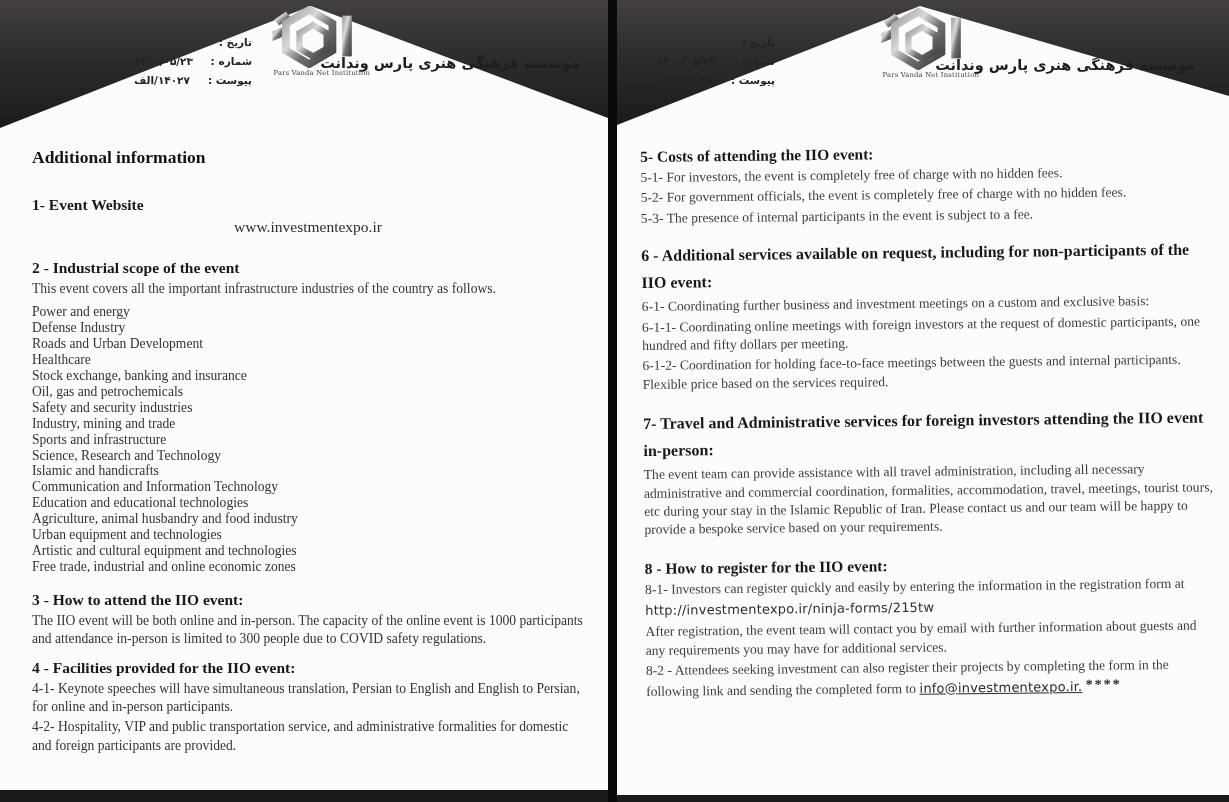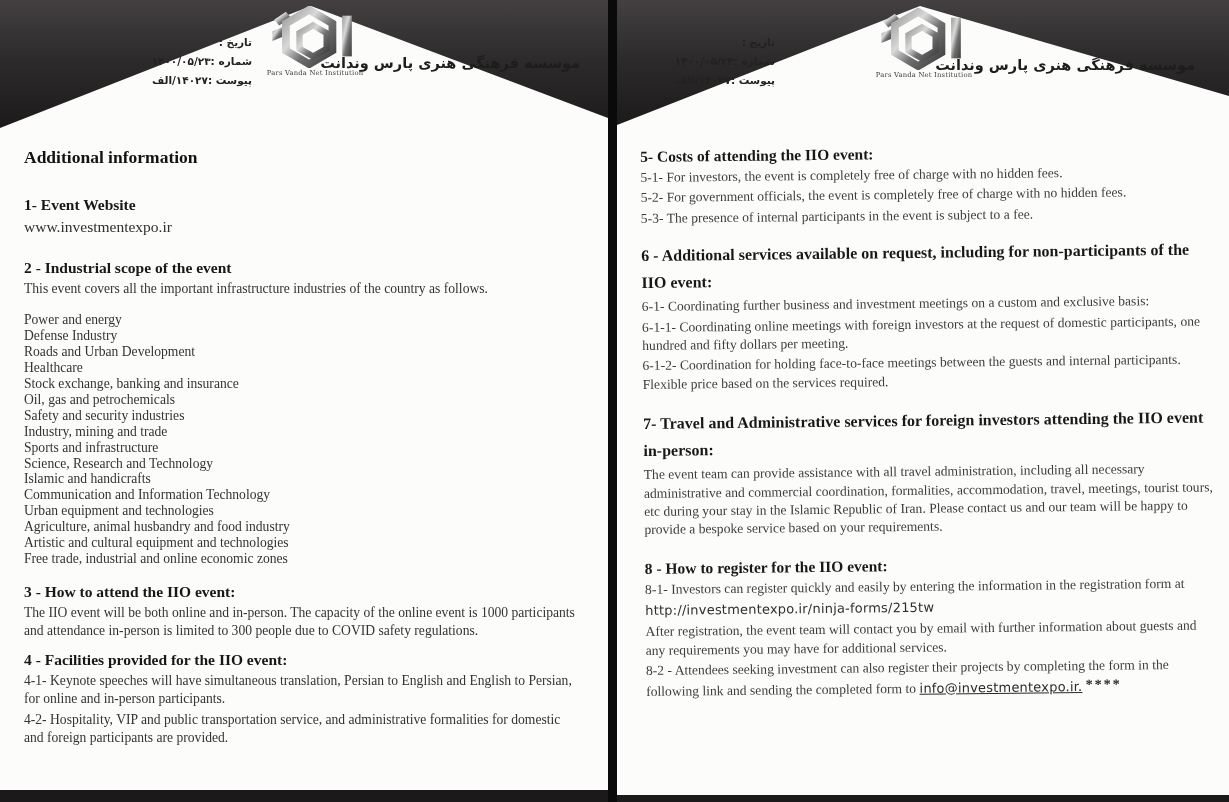--- a/index.html
+++ b/index.html
@@ -11,58 +11,58 @@
     font-family:"Liberation Serif", serif;
   }
   .page{position:absolute;top:0;height:802px;background:#fcfcfa;}
   .page-left{left:0;width:608px;}
   .page-right{left:617px;width:612px;}
   .banner{position:absolute;top:0;left:0;width:100%;height:132px;display:block;}
   .bottom-bar{position:absolute;left:0;bottom:0;width:100%;background:#1b191a;}
   .page-left .bottom-bar{height:12px;}
   .page-right .bottom-bar{height:7px;}
 
-  .logo{position:absolute;text-align:center;width:110px;}
+  .logo{position:absolute;text-align:right;width:110px;}
   .page-left .logo{left:260px;top:6px;}
   .page-right .logo{left:252px;top:8px;}
   .logo svg{display:block;margin:0 auto;}
   .logo-caption{
     font-family:"DejaVu Serif", serif;
     font-size:6.8px;color:#3a3a3a;letter-spacing:.2px;white-space:nowrap;margin-top:1px;
   }
 
   .fields{
     position:absolute;direction:rtl;
     font-family:"DejaVu Sans", sans-serif;
     font-size:10.5px;font-weight:bold;color:#222;
   }
   .page-left .fields{right:356px;top:36px;width:118px;}
   .page-right .fields{left:40px;top:36px;width:118px;}
   .frow{display:flex;flex-direction:row;justify-content:space-between;margin-bottom:7px;white-space:nowrap;}
   .frow .flabel{order:1;}
-  .frow .fvalue{order:2;margin-left:18px;}
+  .frow .fvalue{order:2;}
 
   .inst-title{
     position:absolute;direction:rtl;text-align:right;
     font-family:"DejaVu Sans", sans-serif;
     font-weight:bold;font-size:14.5px;color:#1d1d1d;white-space:nowrap;
   }
   .page-left .inst-title{right:28px;top:55px;}
   .page-right .inst-title{right:34px;top:57px;}
 
   .content{position:absolute;color:#333;}
-  .page-left .content{left:24px;top:147px;width:552px;}
+  .page-left .content{left:32px;top:147px;width:552px;}
   .page-right .content{left:23px;top:146px;width:572px;transform:rotate(-0.65deg);transform-origin:0 0;color:#3d3d3d;}
 
   .doc-title{font-size:17.5px;font-weight:bold;color:#131313;margin:0 0 26px 0;}
   .sec-h{font-size:15.5px;font-weight:bold;color:#181818;margin:0;line-height:21px;}
   .sec-h.big{font-size:16px;line-height:27px;}
   .para{font-size:13.6px;line-height:18.4px;margin:2px 0 0 0;}
-  .website{font-size:15.5px;line-height:20px;margin:2px 0 0 0;color:#2e2e2e;}
-  .industries{margin-top:14px;}
+  .website{font-size:15.5px;line-height:20px;margin:2px 0 0 0;color:#2e2e2e;text-align:center;}
+  .industries{margin-top:6px;}
   .ind-line{font-size:13.6px;line-height:15.9px;}
   .mt-sec{margin-top:20px;}
   .mt-sec-sm{margin-top:14px;}
   .url-line{
     font-family:"DejaVu Sans", sans-serif;
     font-size:13px;letter-spacing:.2px;color:#2f2f2f;line-height:20px;margin-top:2px;
   }
   .email{
     font-family:"DejaVu Sans", sans-serif;
     font-size:13px;letter-spacing:.2px;color:#2a2a2a;
@@ -136,22 +136,23 @@
       <div class="ind-line">Roads and Urban Development</div>
       <div class="ind-line">Healthcare</div>
       <div class="ind-line">Stock exchange, banking and insurance</div>
       <div class="ind-line">Oil, gas and petrochemicals</div>
       <div class="ind-line">Safety and security industries</div>
       <div class="ind-line">Industry, mining and trade</div>
       <div class="ind-line">Sports and infrastructure</div>
       <div class="ind-line">Science, Research and Technology</div>
       <div class="ind-line">Islamic and handicrafts</div>
       <div class="ind-line">Communication and Information Technology</div>
+      <div class="ind-line">Education and educational technologies</div>
+      <div class="ind-line">Agriculture, animal husbandry and food industry</div>
       <div class="ind-line">Urban equipment and technologies</div>
-      <div class="ind-line">Agriculture, animal husbandry and food industry</div>
       <div class="ind-line">Artistic and cultural equipment and technologies</div>
       <div class="ind-line">Free trade, industrial and online economic zones</div>
     </div>
 
     <div class="sec-h mt-sec-sm">3 - How to attend the IIO event:</div>
     <div class="para">The IIO event will be both online and in-person. The capacity of the online event is 1000 participants and attendance in-person is limited to 300 people due to COVID safety regulations.</div>
 
     <div class="sec-h" style="margin-top:8px;">4 - Facilities provided for the IIO event:</div>
     <div class="para">4-1- Keynote speeches will have simultaneous translation, Persian to English and English to Persian, for online and in-person participants.</div>
     <div class="para">4-2- Hospitality, VIP and public transportation service, and administrative formalities for domestic and foreign participants are provided.</div>

